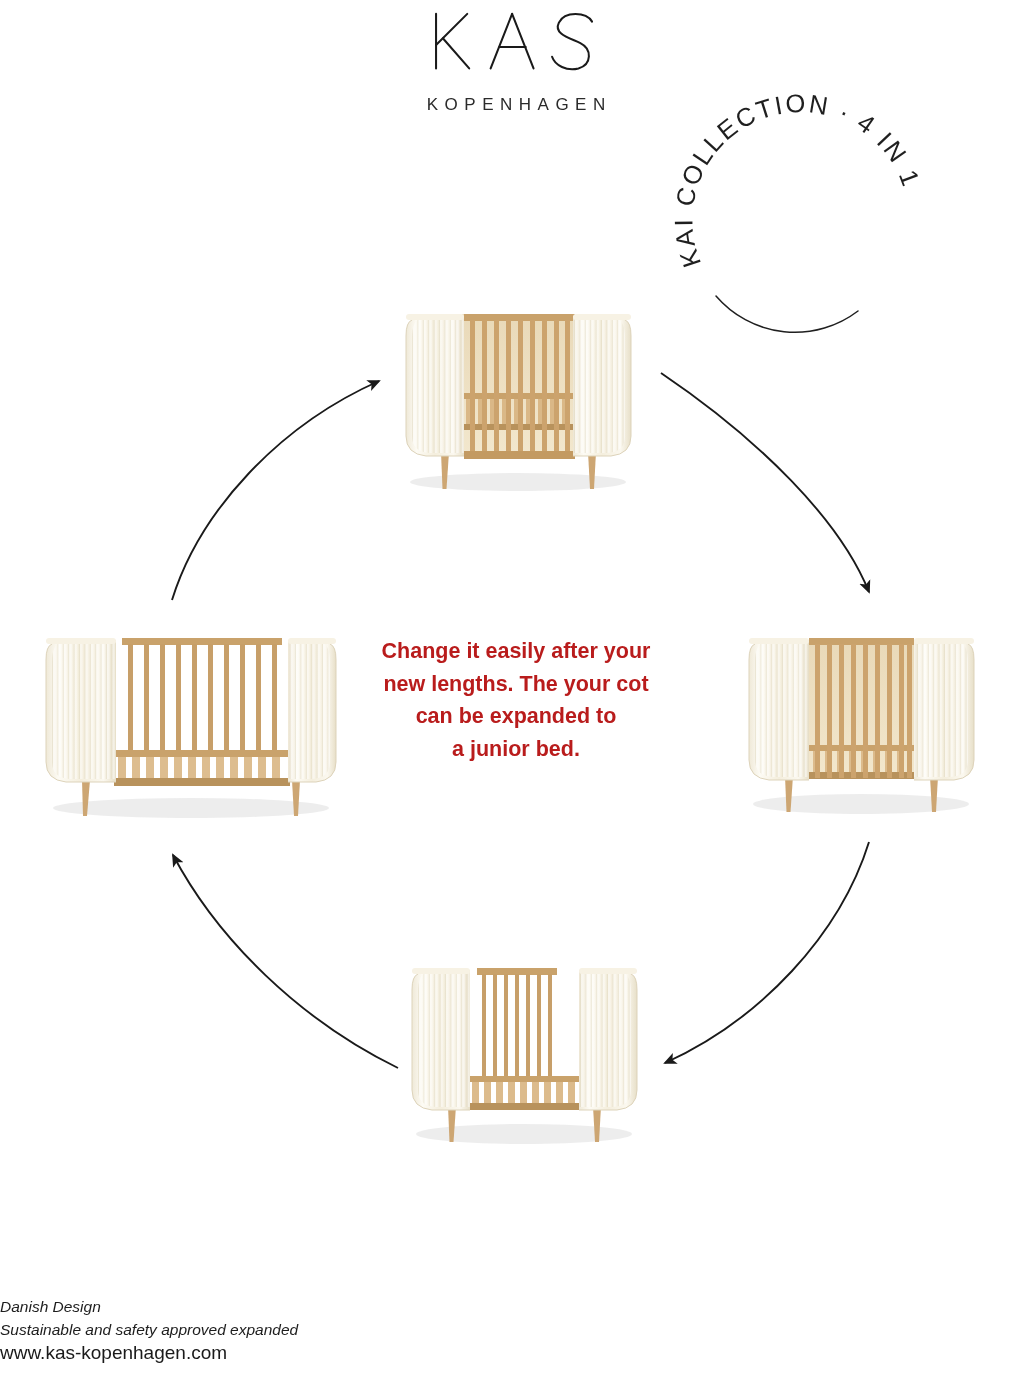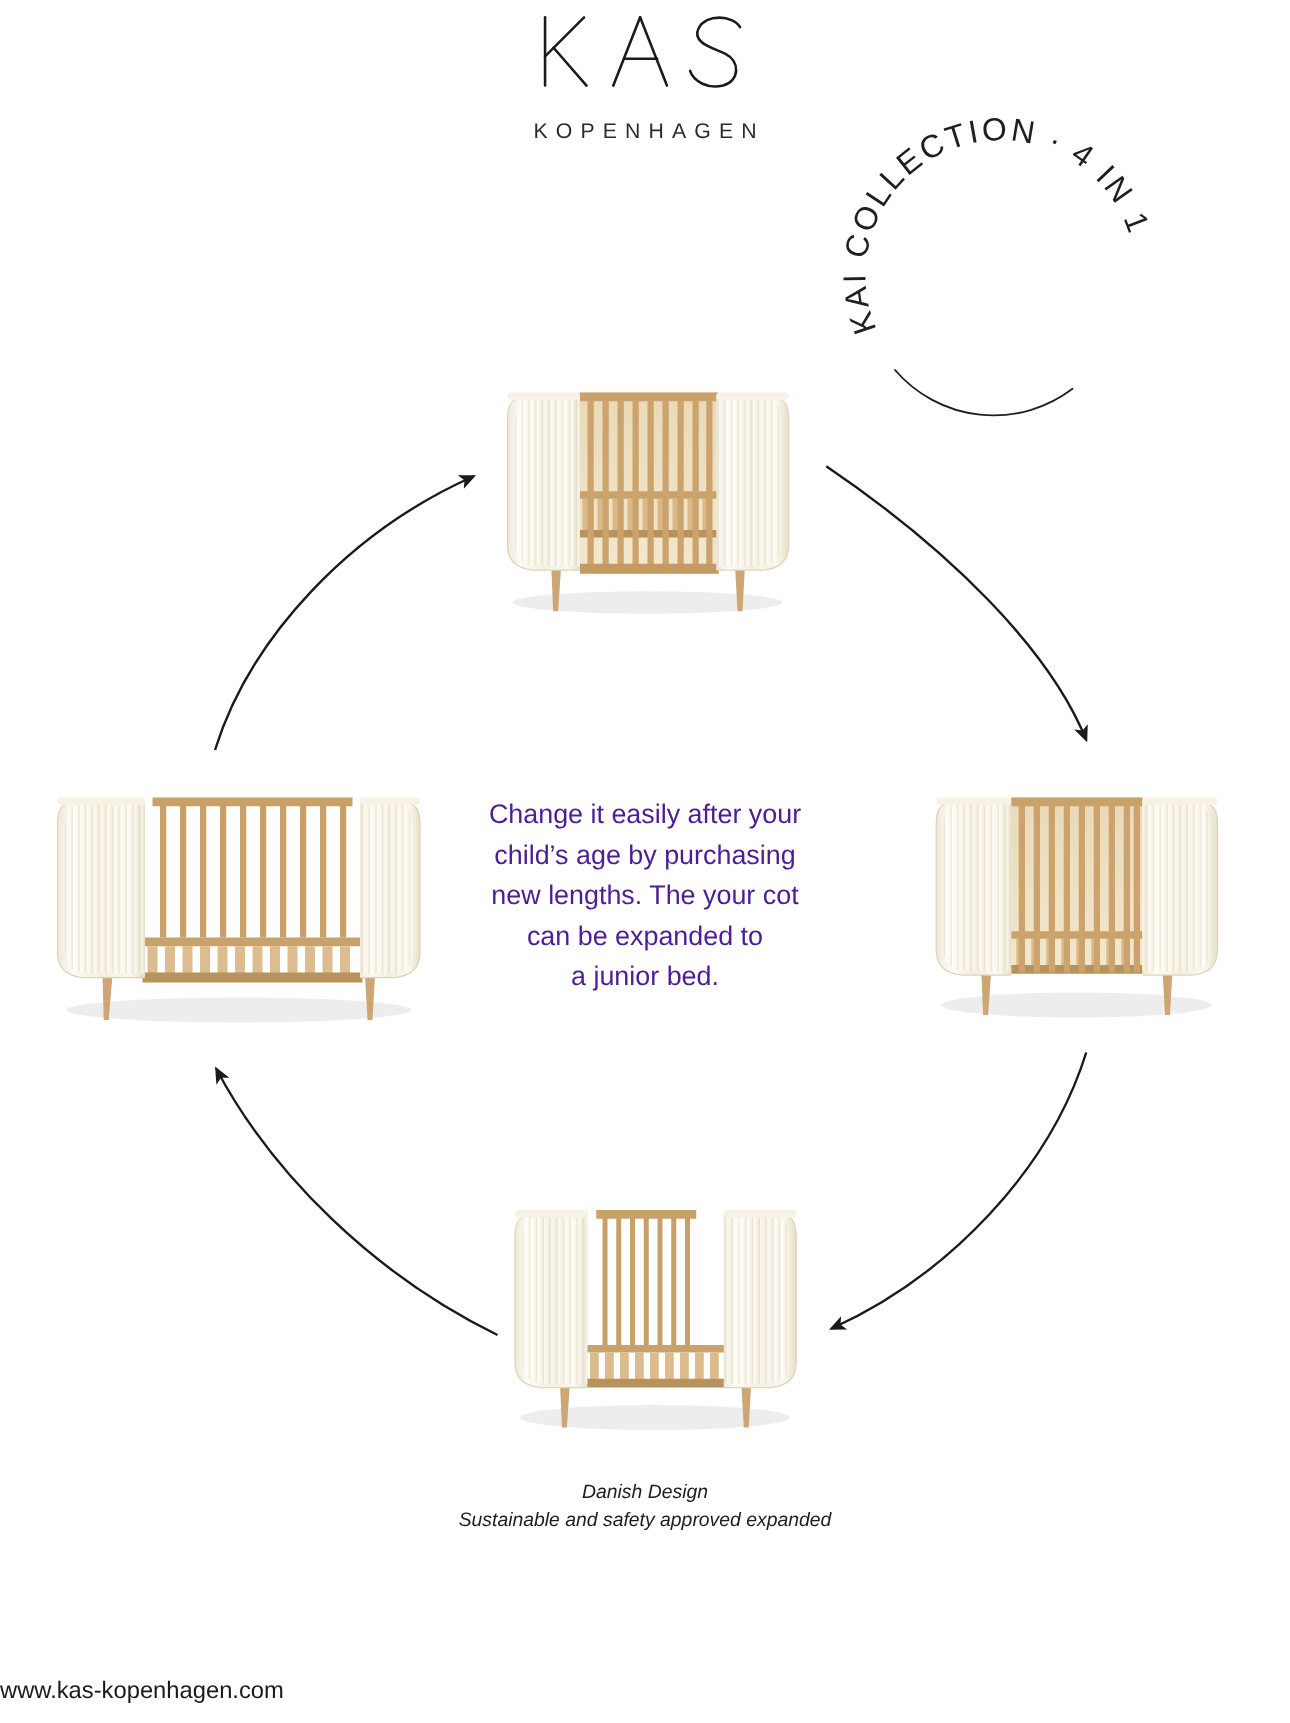--- a/index.html
+++ b/index.html
@@ -72,31 +72,31 @@
 
   
   .center-copy {
     position: absolute;
     left: 366px;
     top: 635px;
     width: 300px;
     text-align: center;
     font-size: 21.5px;
     line-height: 32.5px;
-    font-weight: 400;
-    color: #4c1d95;
+    font-weight: 700;
+    color: #b91c1c;
   }
 
   
   .footer-tag {
     position: absolute;
     left: 0;
-    top: 1182px;
-    width: 1032px;
-    text-align: center;
+    top: 1295px;
+    width: 1032px;
+    text-align: left;
     font-style: italic;
     font-size: 15.5px;
     line-height: 23px;
     font-weight: 400;
     color: #1d1d1d;
   }
   .footer-url {
     position: absolute;
     left: 0;
     top: 1342px;
@@ -458,21 +458,20 @@
         <path d="M304 32 Q310 34 310 48 L310 150 Q310 168 290 170 L262 170" fill="none" stroke="#ddd3ba" stroke-width="1"></path>
       </g>
 
       <rect x="20" y="26" width="70" height="6" rx="3" fill="#f7f2e4"></rect>
       <rect x="262" y="26" width="48" height="6" rx="3" fill="#f7f2e4"></rect>
     </svg>
   </div>
 
   <div class="center-copy">
     <div>Change it easily after your</div>
-    <div>child’s age by purchasing</div>
     <div>new lengths. The your cot</div>
     <div>can be expanded to</div>
     <div>a junior bed.</div>
   </div>
 
   <div class="footer-tag">
     <div>Danish Design</div>
     <div>Sustainable and safety approved expanded</div>
   </div>
   <div class="footer-url">www.kas-kopenhagen.com</div>

